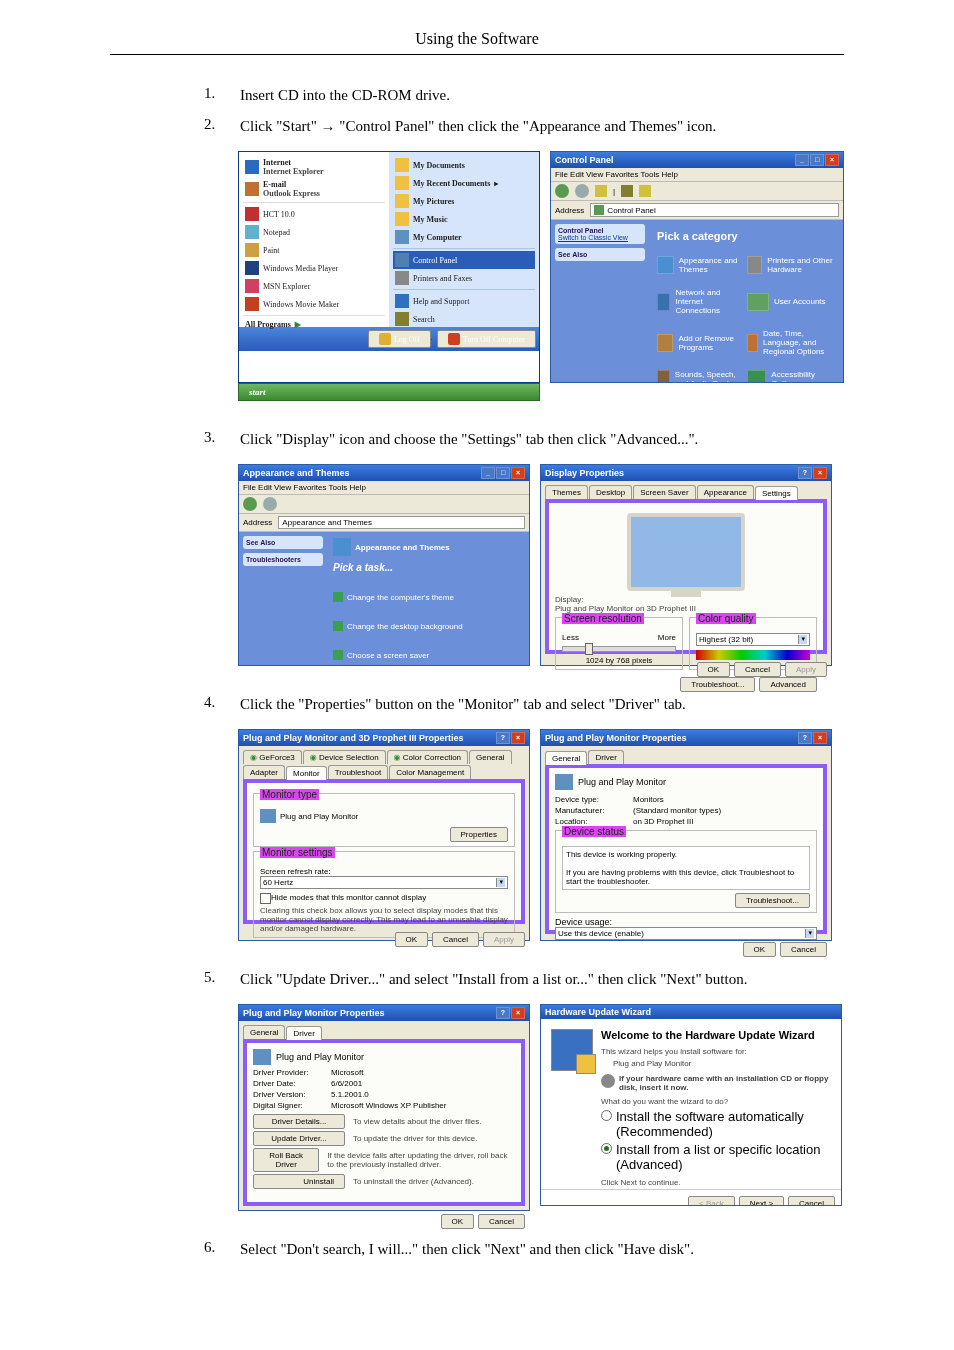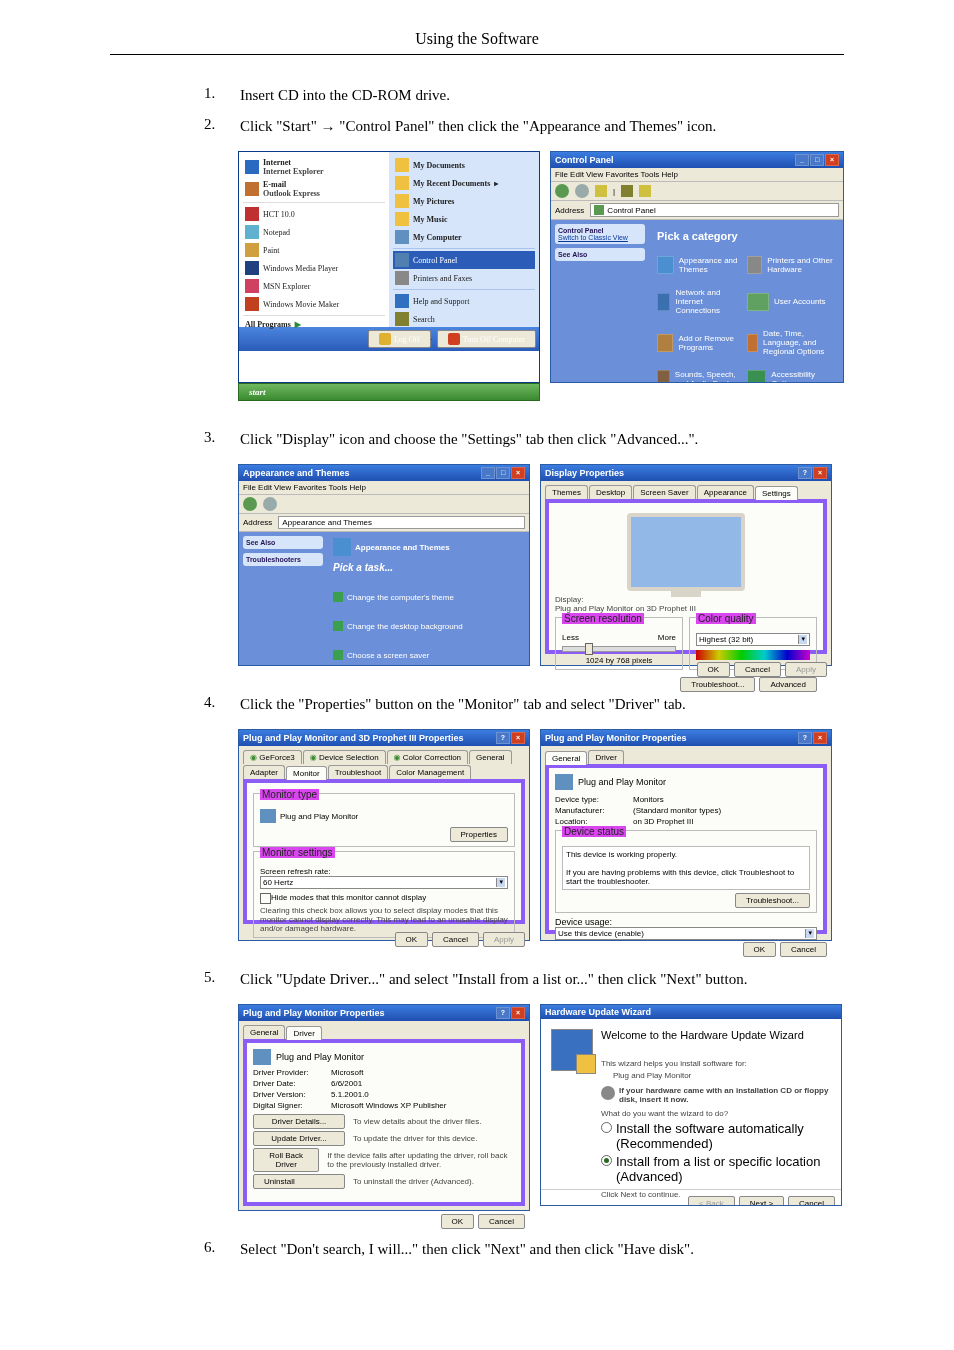--- a/index.html
+++ b/index.html
@@ -131,21 +131,21 @@
   .colorbar { height:10px; background:linear-gradient(90deg,#c00,#cc0,#0c0,#0cc,#00c,#c0c); margin-top:4px;}
   .dlg-btns { display:flex; justify-content:flex-end; gap:4px; padding:4px; }
   .btn { background:#ece9d8; border:1px solid #888; padding:2px 10px; font-size:8px; border-radius:2px;}
   .select { background:#fff; border:1px solid #888; padding:1px 2px; font-size:8px; display:flex; justify-content:space-between;}
   .select .arrow { background:#c8d8f0; border-left:1px solid #888; padding:0 2px; font-size:7px;}
   
   .wiz { width:300px; height:200px; background:#fff; font-family:Tahoma,Arial,sans-serif; font-size:9px;}
   .wiz-body { display:flex; padding:10px; gap:8px; height:150px;}
   .wiz-icon { width:40px; height:40px; background:#3a70c0; border:1px solid #888; flex-shrink:0; position:relative;}
   .wiz-icon::after{ content:''; position:absolute; right:-4px; bottom:-4px; width:18px;height:18px; background:#f0c040; border:1px solid #888;}
-  .wiz-text h4 { margin:0 0 18px 0; font-size:11px; font-weight:normal;}
+  .wiz-text h4 { margin:0 0 6px 0; font-size:11px; font-weight:bold;}
   .radio { display:flex; gap:4px; align-items:flex-start; margin:3px 0; font-size:13px;}
   .radio .r { width:9px;height:9px;border:1px solid #666;border-radius:50%;flex-shrink:0; margin-top:1px; position:relative;}
   .radio.sel .r::after { content:''; position:absolute; inset:2px; background:#2a6a20; border-radius:50%;}
   .wiz-bottom { border-top:1px solid #ccc; padding:6px; display:flex; justify-content:flex-end; gap:4px;}
   .checkbox { display:flex; font-size:8px; align-items:flex-start; margin:2px 0;}
   .checkbox .c { width:9px;height:9px;border:1px solid #666;flex-shrink:0;}
   .small { font-size:8px; color:#444;}
   .link { color:#0a3aa0; text-decoration:underline;}
   .row { display:flex; gap:8px; margin:2px 0; font-size:8px;}
   .row .lbl { width:70px;}
@@ -593,21 +593,21 @@
           </div>
         <div class="row" style="align-items:center">
             <div class="btn" style="width:70px;text-align:center">Update Driver...</div>
             <span class="small">To update the driver for this device.</span>
           </div>
         <div class="row" style="align-items:center">
             <div class="btn" style="width:70px;text-align:center">Roll Back Driver</div>
             <span class="small">If the device fails after updating the driver, roll back to the previously installed driver.</span>
           </div>
         <div class="row" style="align-items:center">
-            <div class="btn" style="width:70px;text-align:left">Uninstall</div>
+            <div class="btn" style="width:70px;text-align:right">Uninstall</div>
             <span class="small">To uninstall the driver (Advanced).</span>
           </div>
       </div>
       <div class="dlg-btns">
         <div class="btn">OK</div>
         <div class="btn">Cancel</div>
       </div>
     </div>
 
     <div class="win wiz">

